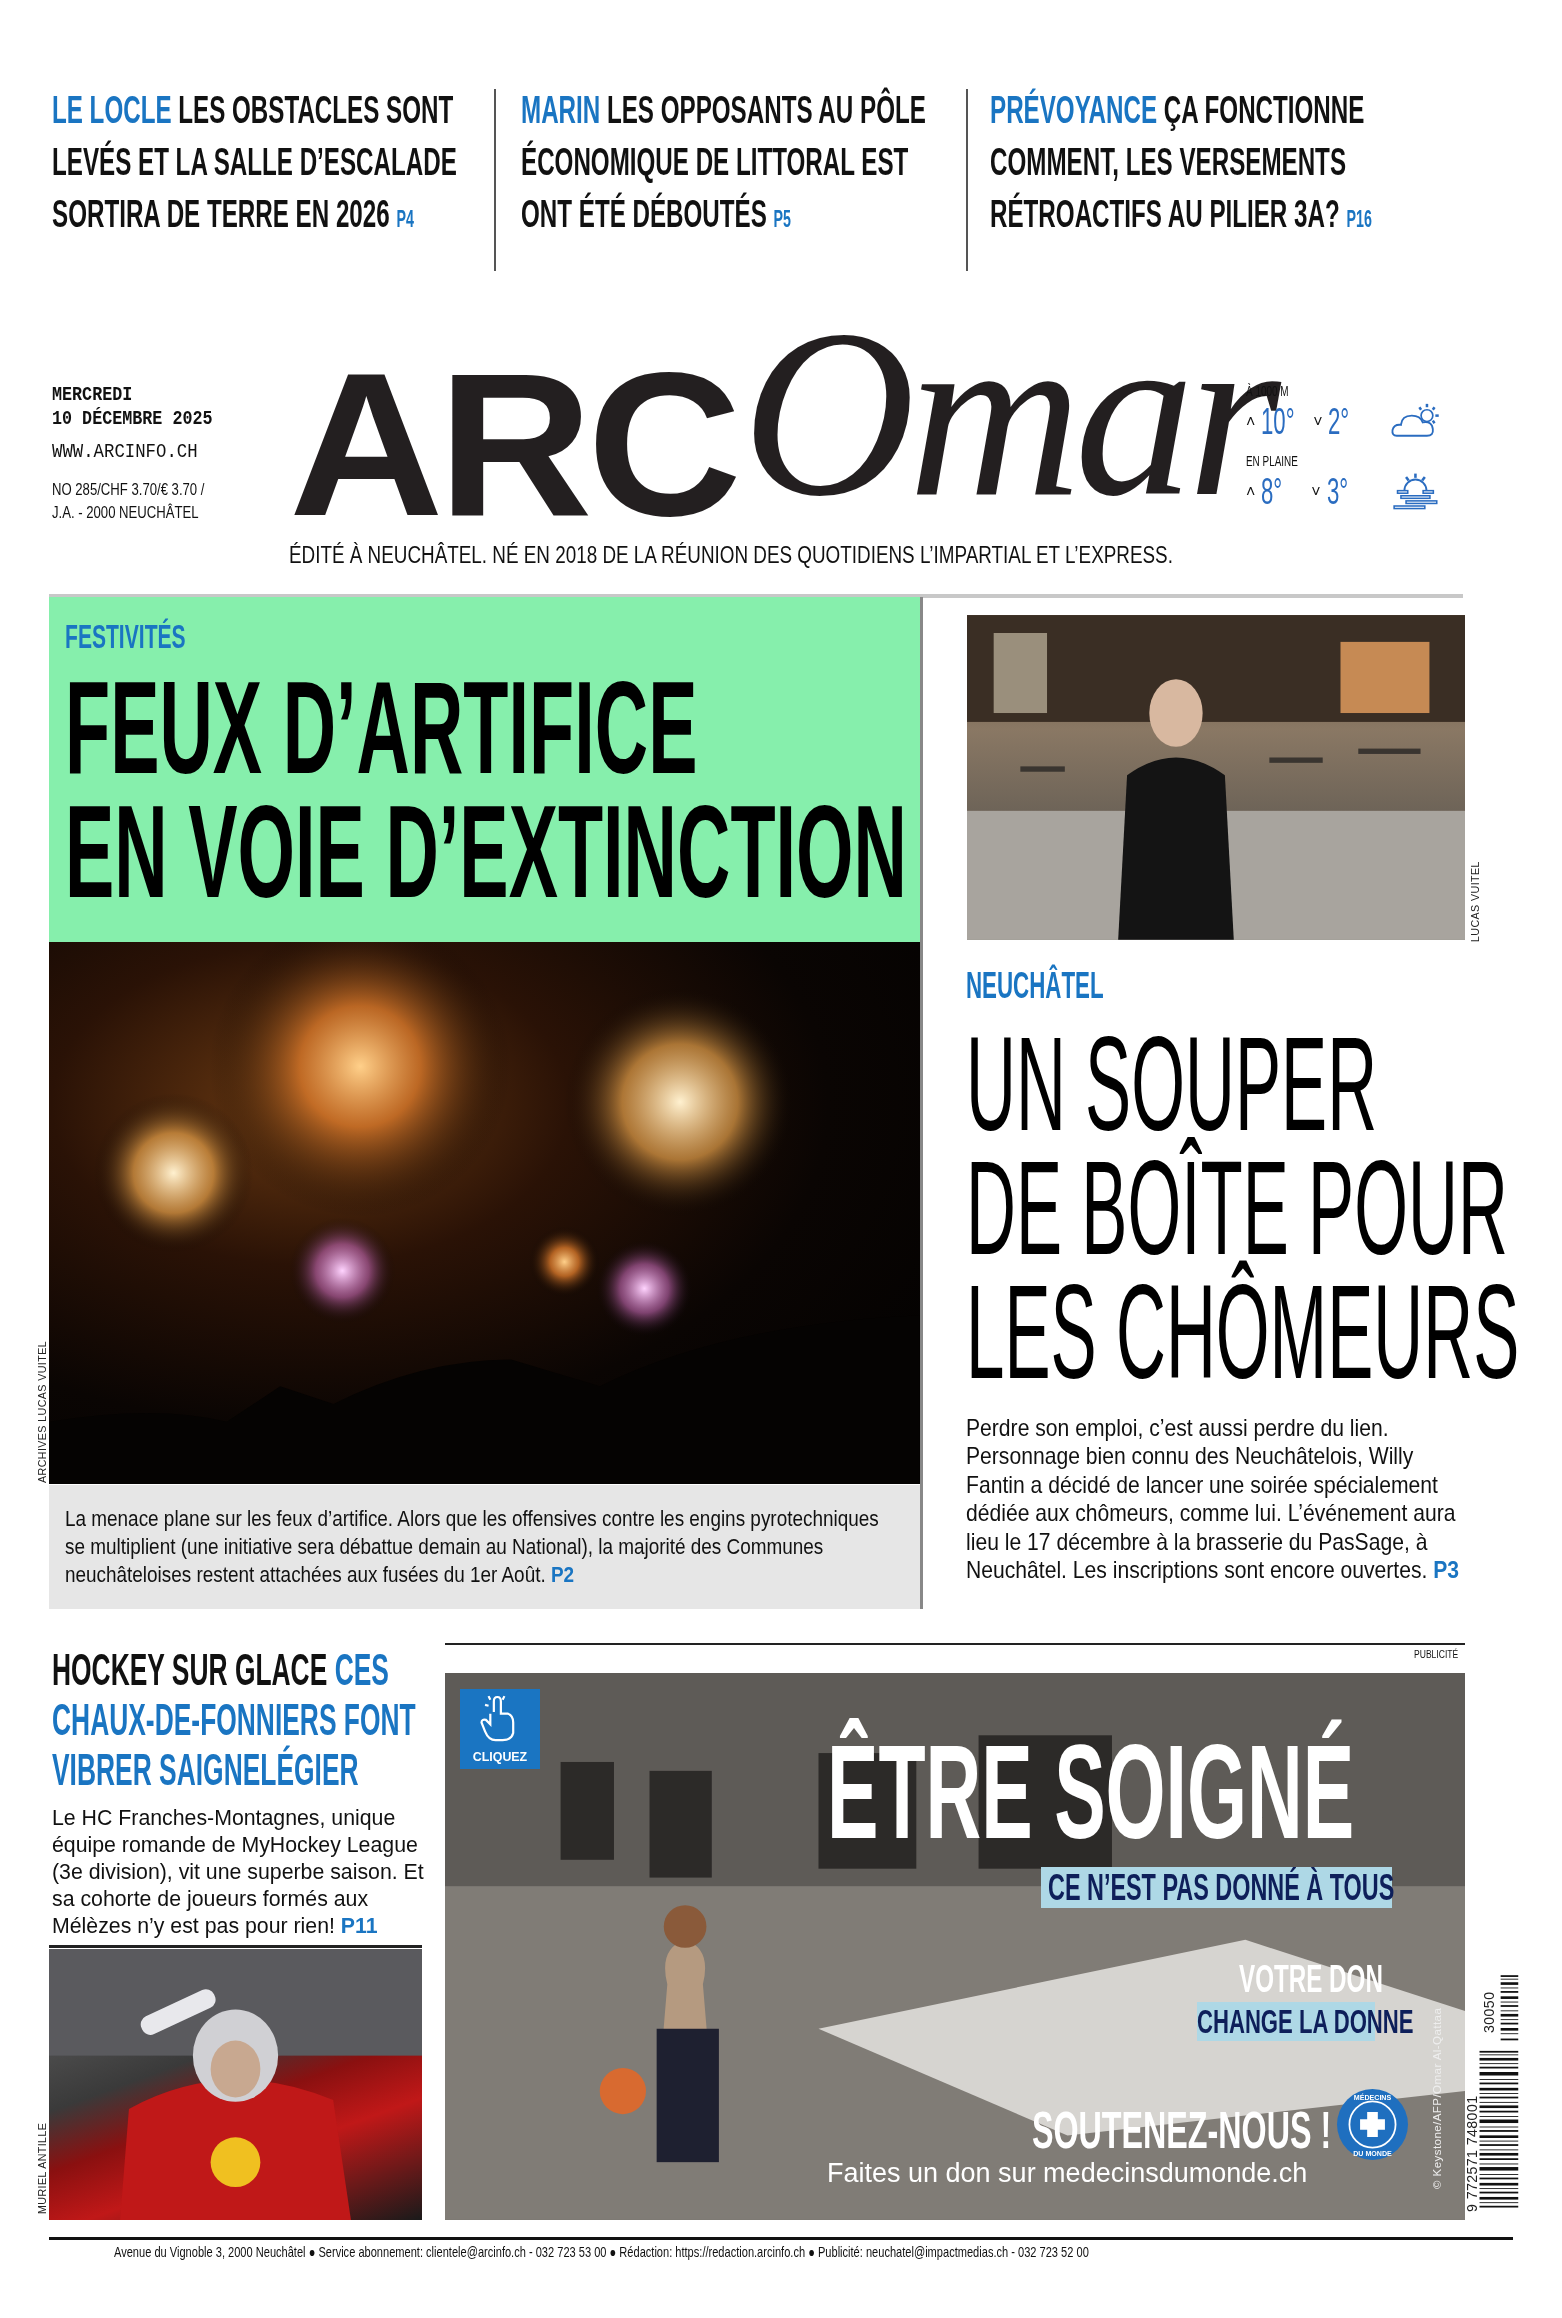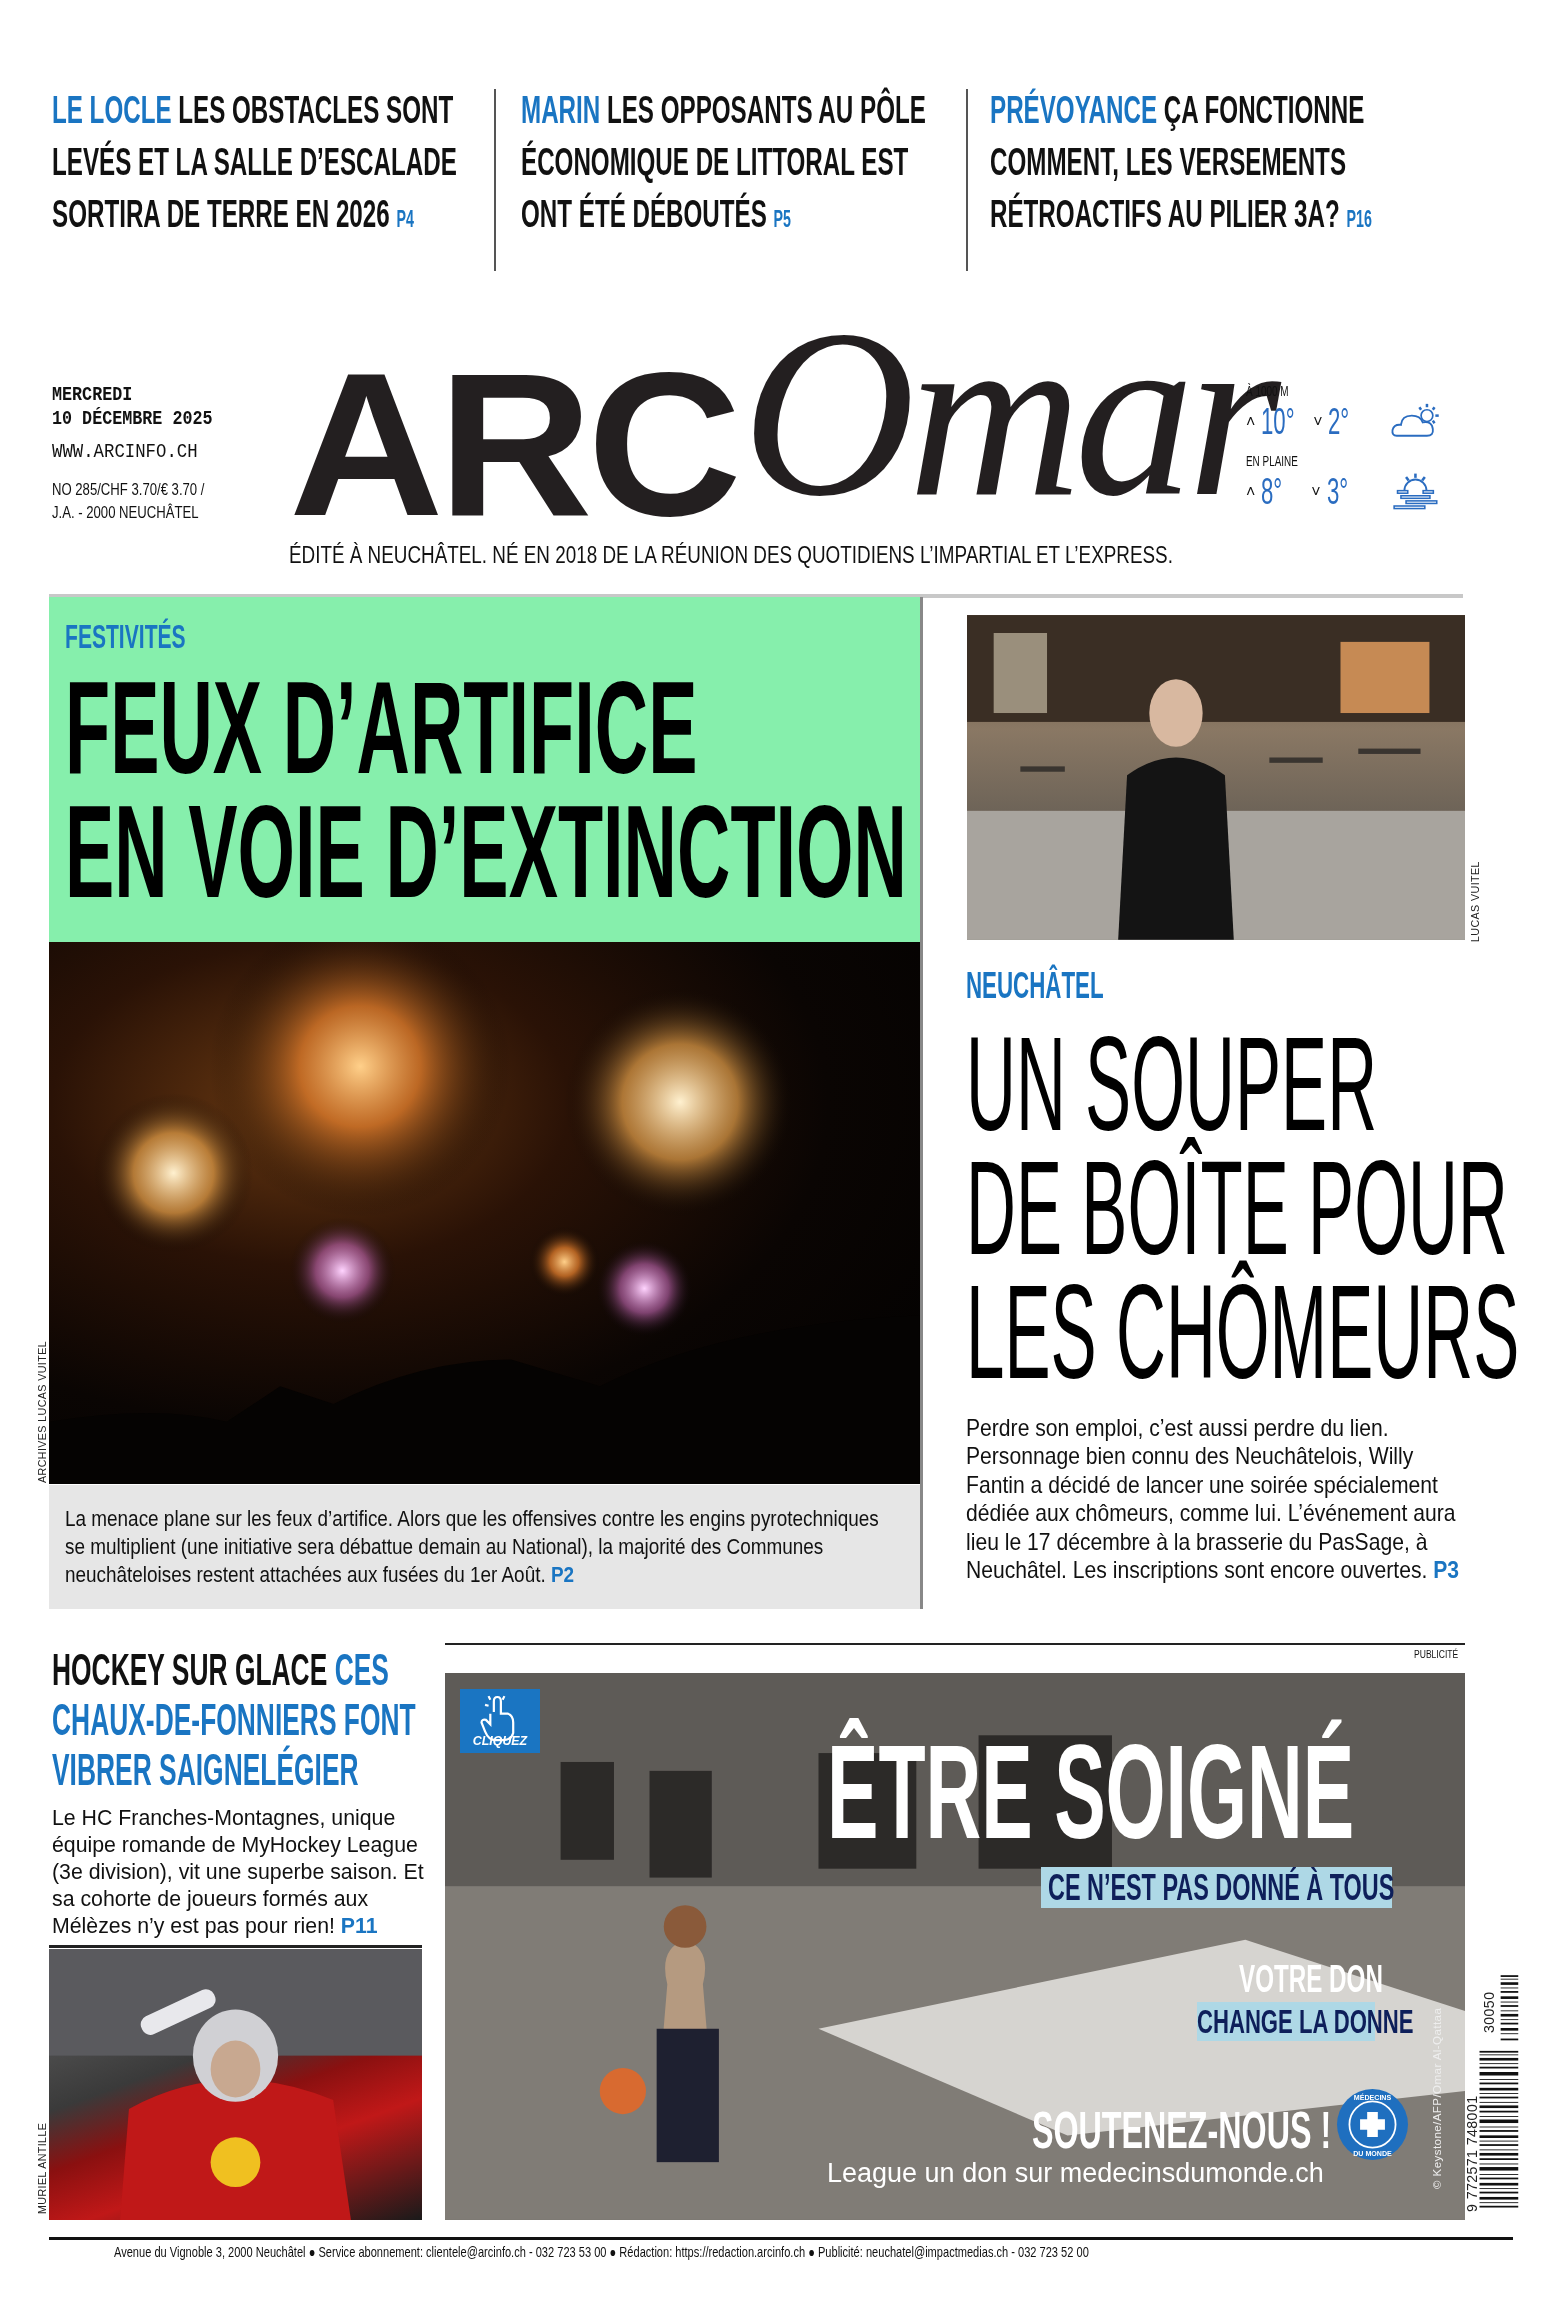--- a/index.html
+++ b/index.html
@@ -54,21 +54,21 @@
   .hk-head { position: absolute; left: 52px; top: 1645px; width: 409px; font-size: 44px; line-height: 50px; font-weight: 700; transform: scaleX(0.6); transform-origin: left top; width: 640px; }
   .hk-body { position: absolute; left: 52px; top: 1805px; width: 373px; }
   .hk-body p { font-size: 21.3px; line-height: 27px; }
   .hk-rule { position: absolute; left: 49px; top: 1945px; width: 373px; height: 2.7px; background: #222; }
   .hk-photo { position: absolute; left: 49px; top: 1949px; width: 373px; height: 271px; background: linear-gradient(160deg,#6a6a6a 0%,#3a3a3a 40%,#8a1010 55%,#c01818 70%,#1a1a1a 100%); overflow: hidden; }
 
   
   .ad-rule { position: absolute; left: 445px; top: 1643px; width: 1020px; height: 1.8px; background: #222; }
   .ad-label { position: absolute; left: 1414px; top: 1648px; font-size: 10.7px; transform: scaleX(0.8); transform-origin: left top; }
   .ad { position: absolute; left: 445px; top: 1673px; width: 1020px; height: 547px; background: linear-gradient(180deg,#6b6864 0%,#8a8782 30%,#7a7670 60%,#5e5a56 100%); overflow: hidden; }
-  .cliquez { position: absolute; left: 15px; top: 16px; width: 80px; height: 64px; background: #1a75c2; color: #fff; text-align: center; font-style: italic; }
+  .cliquez { position: absolute; left: 15px; top: 16px; width: 80px; height: 80px; background: #1a75c2; color: #fff; text-align: center; }
   .cliquez span { position: absolute; bottom: 5.3px; left: 0; right: 0; font-size: 12.4px; font-weight: 700; }
   .ad-title { position: absolute; left: 382px; top: 53px; font-size: 133px; line-height: 133px; font-weight: 700; color: #fff; transform: scaleX(0.58); transform-origin: left top; white-space: nowrap; }
   .ad-pill { position: absolute; background: #aed8e6; color: #0e1f5a; font-weight: 700; white-space: nowrap; }
   .ad-pill span { display: inline-block; transform: scaleX(0.65); transform-origin: left center; }
   .ad-don { position: absolute; right: 82px; top: 284px; font-size: 39px; font-weight: 700; color: #fff; transform: scaleX(0.62); transform-origin: right top; white-space: nowrap; }
   .ad-sout { position: absolute; left: 587px; top: 427px; font-size: 52px; font-weight: 700; color: #fff; transform: scaleX(0.62); transform-origin: left top; white-space: nowrap; }
   .ad-url { position: absolute; left: 382px; top: 485px; font-size: 27px; color: #fff; white-space: nowrap; }
   .mdm-logo { position: absolute; left: 892px; top: 416px; width: 71px; height: 71px; border-radius: 50%; background: #1f6fbf; text-align: right; }
 
   .barcode { position: absolute; left: 1476px; top: 1974px; width: 44px; height: 240px; }
@@ -276,21 +276,21 @@
           <line x1="8" y1="12" x2="12" y2="13"></line>
         </g>
       </svg>
     <span>CLIQUEZ</span>
   </div>
   <div class="ad-title">ÊTRE SOIGNÉ</div>
   <div class="ad-pill" style="left:596px; top:194px; height:41px; width:351px; font-size:36px; line-height:41px; padding-left:7.1px;"><span>CE N’EST PAS DONNÉ À TOUS</span></div>
   <div class="ad-don">VOTRE DON</div>
   <div class="ad-pill" style="left:752px; top:329px; height:39px; width:178px; font-size:34px; line-height:39px; padding-left:0;"><span>CHANGE LA DONNE</span></div>
   <div class="ad-sout">SOUTENEZ-NOUS !</div>
-  <div class="ad-url">League un don sur medecinsdumonde.ch</div>
+  <div class="ad-url">Faites un don sur medecinsdumonde.ch</div>
   <div class="mdm-logo">
     <svg width="71" height="71" viewBox="0 0 80 80">
       <circle cx="40" cy="40" r="26" fill="none" stroke="#fff" stroke-width="2"></circle>
       <path d="M34 26 H46 V34 H54 V46 H46 V54 H34 V46 H26 V34 H34 Z" fill="#fff"></path>
       <text x="40" y="12" font-size="8" font-weight="700" fill="#fff" text-anchor="middle" font-family="Liberation Sans, sans-serif">MÉDECINS</text>
       <text x="40" y="75" font-size="8" font-weight="700" fill="#fff" text-anchor="middle" font-family="Liberation Sans, sans-serif">DU MONDE</text>
     </svg>
   </div>
   <div class="credit-v" style="left:985px; top:516px; color:#eee; font-size:11.6px;">© Keystone/AFP/Omar Al-Qattaa</div>
 </div>

